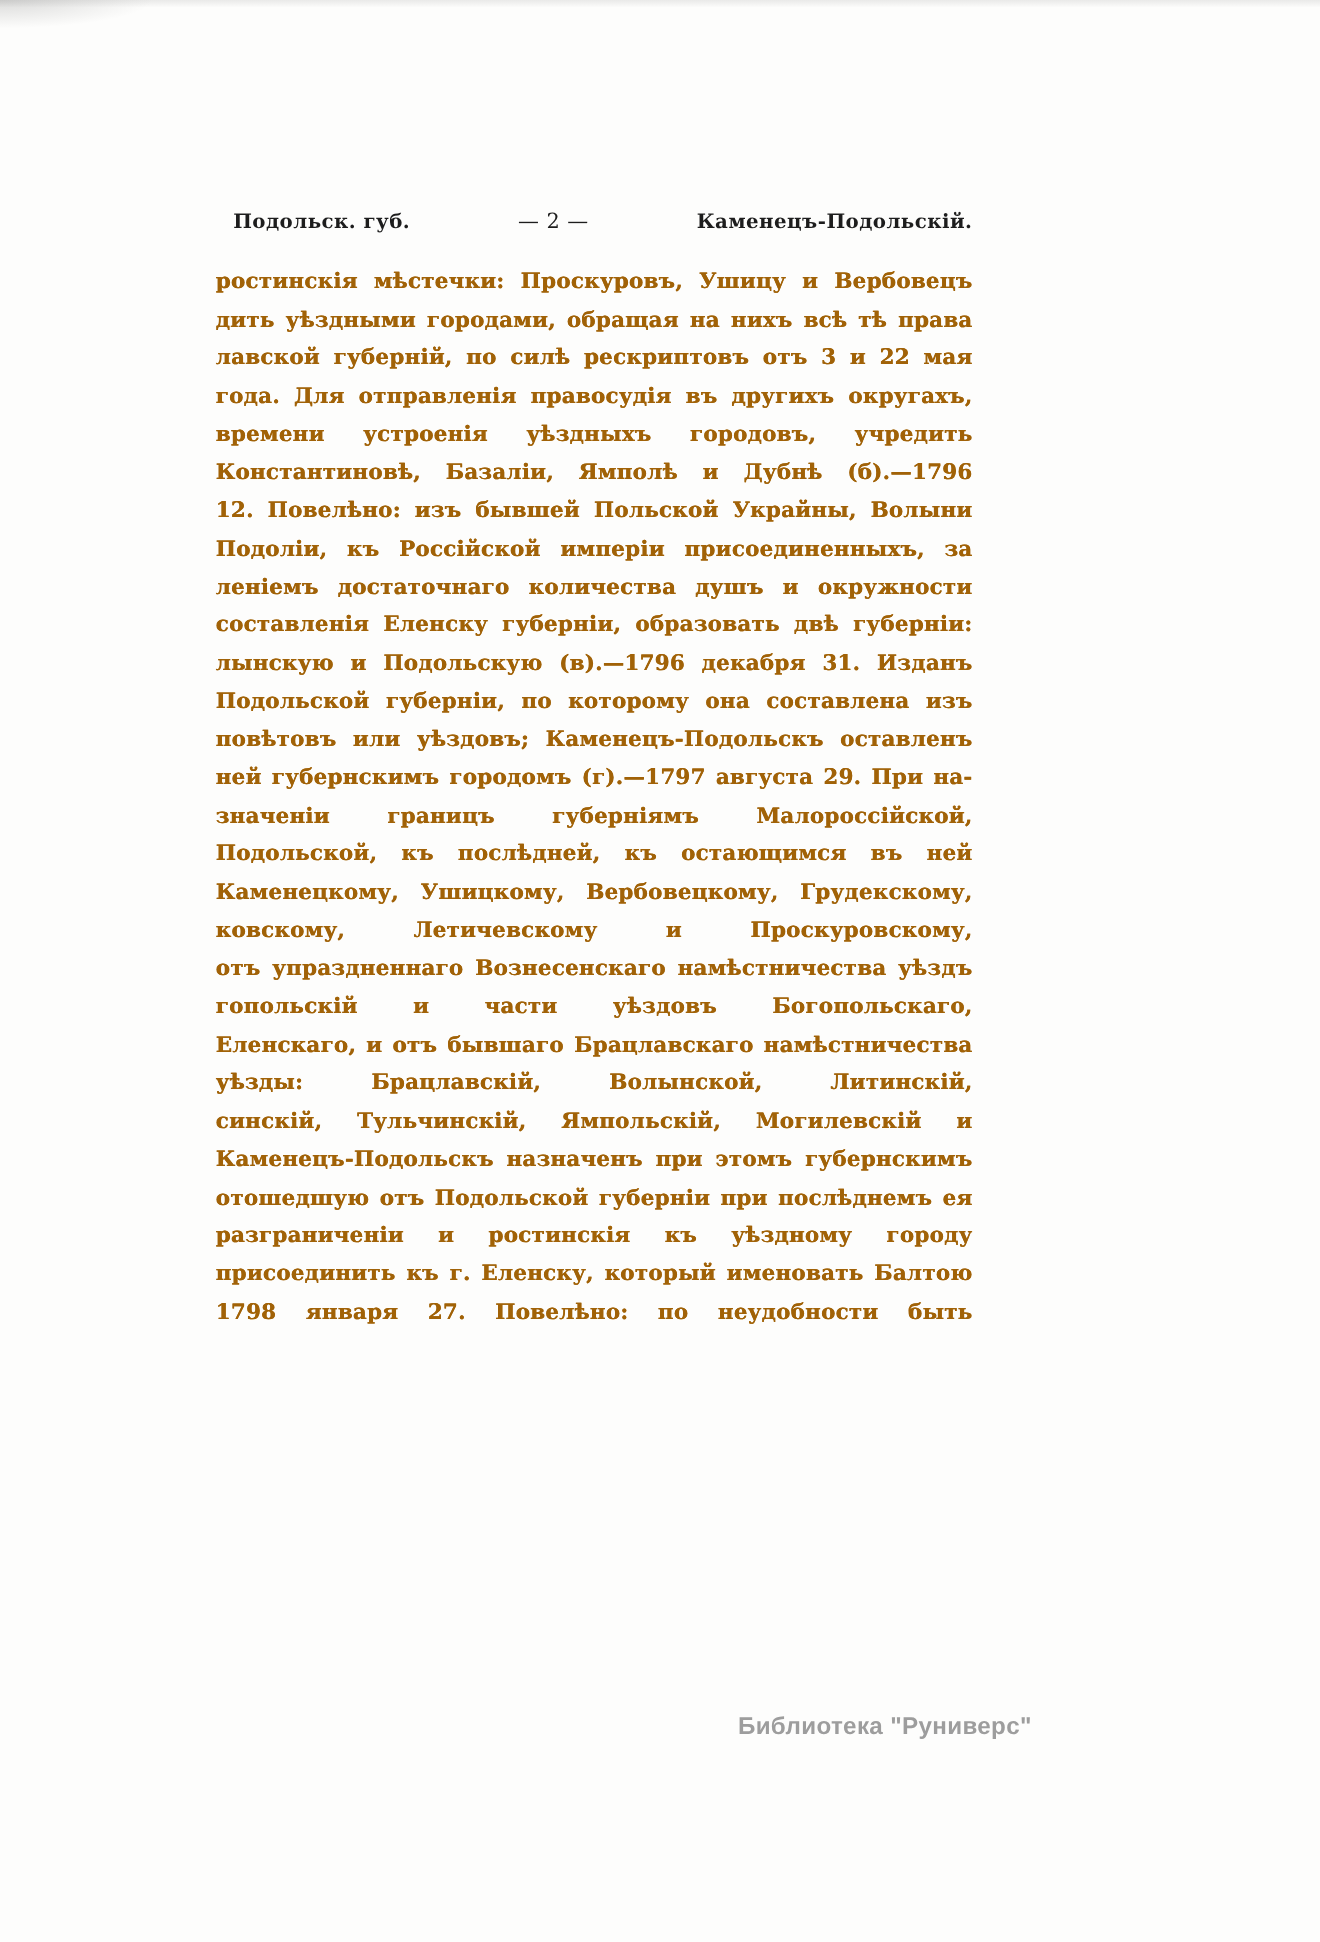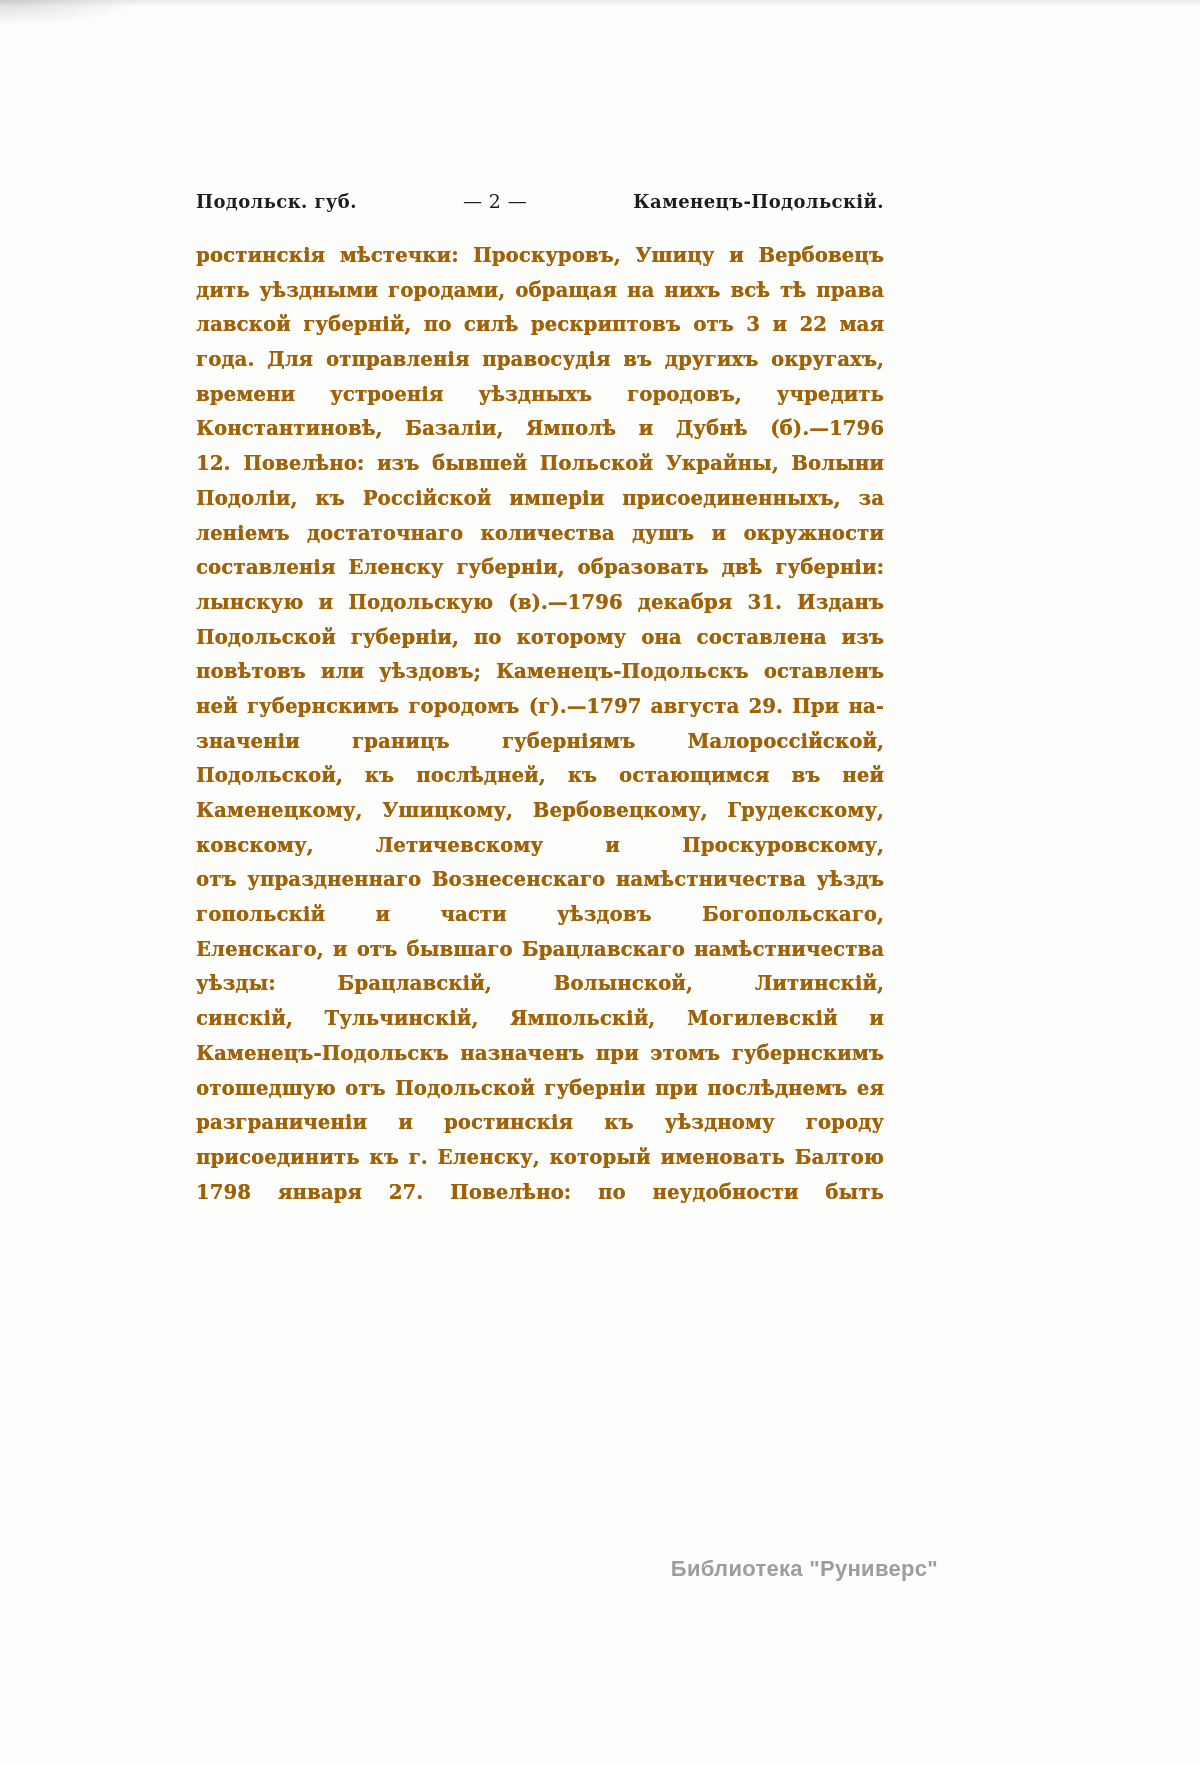--- a/index.html
+++ b/index.html
@@ -22,20 +22,21 @@
     position:absolute; top:0; left:0; width:140px; height:26px;
     background:radial-gradient(ellipse at top left, rgba(60,60,60,0.18), rgba(0,0,0,0) 70%);
   }
   .content {
     position:absolute; left:196px; top:190px; width:688px;
   }
   .header {
     display:flex; justify-content:space-between; align-items:baseline;
     font-size:18px; font-weight:bold; color:#1d1d1d;
     letter-spacing:0.4px;
+    margin-left:16px;
   }
   .header .h-center { font-size:19px; font-weight:500; }
   .body-text {
     margin-top:27px;
     font-size:19.5px;
     color:#a16207;
     letter-spacing:0.2px;
     word-spacing:2px;
     text-shadow:0.3px 0 0 currentColor;
     font-weight:bold;

